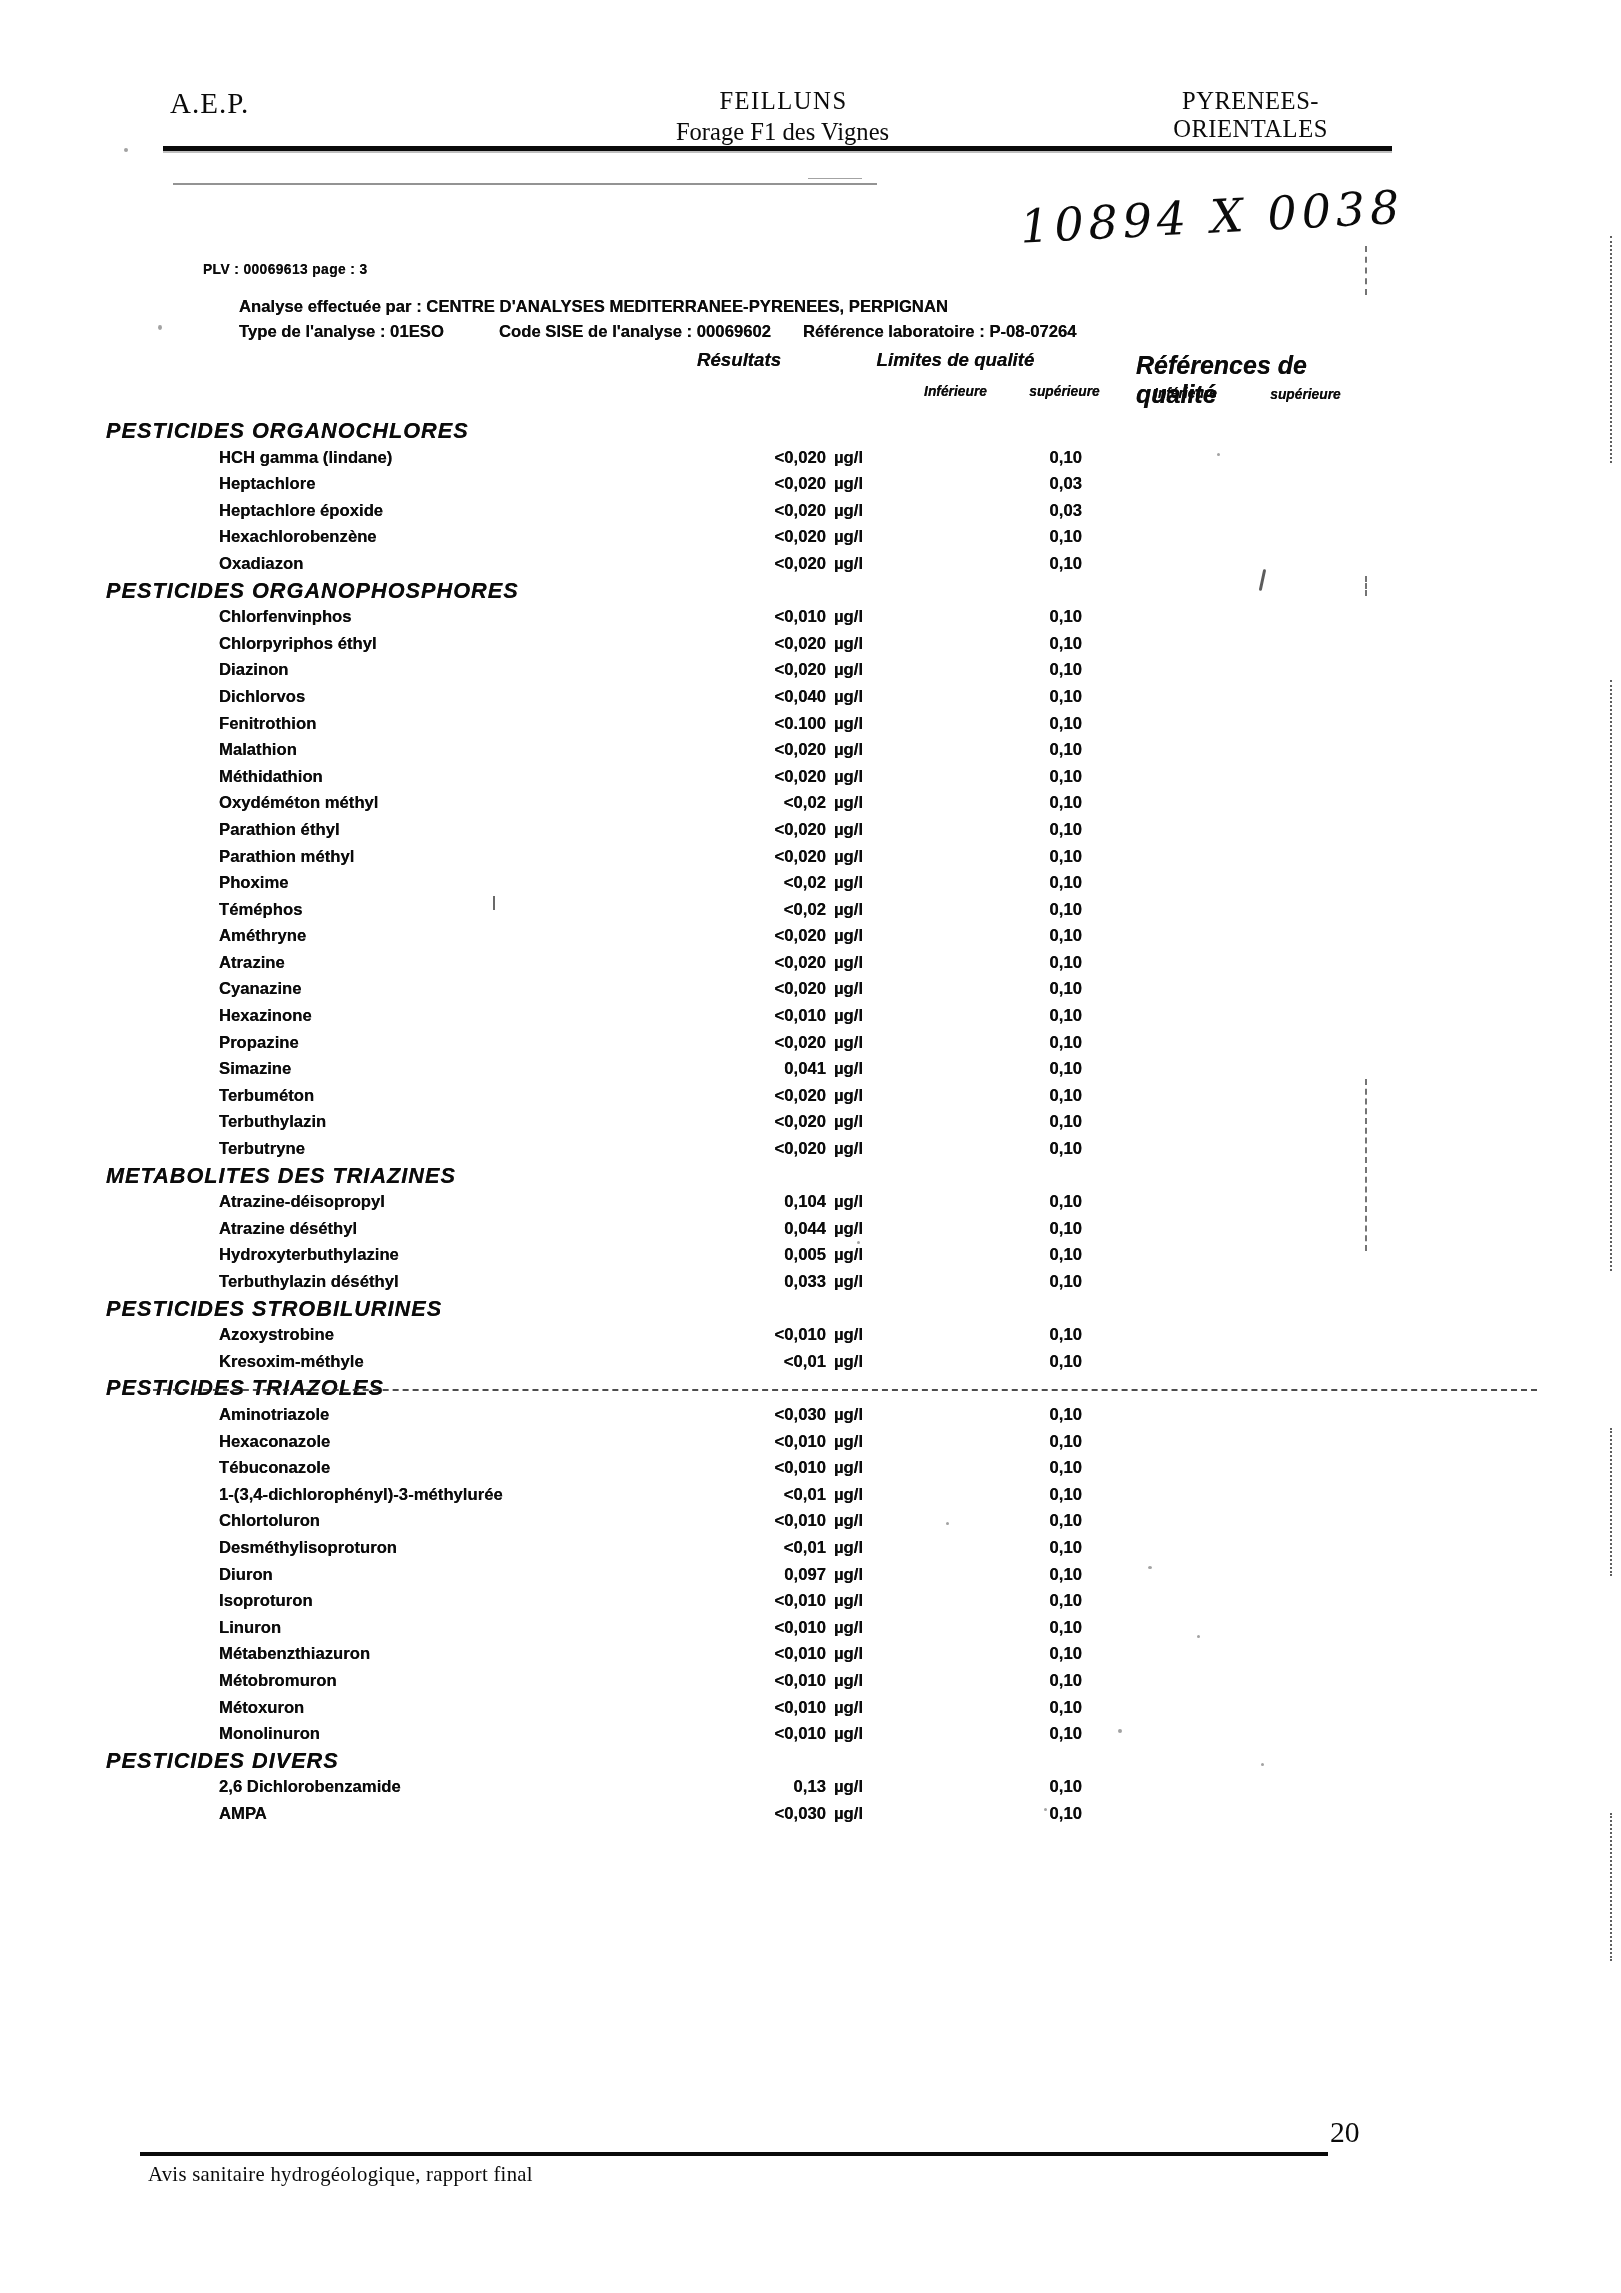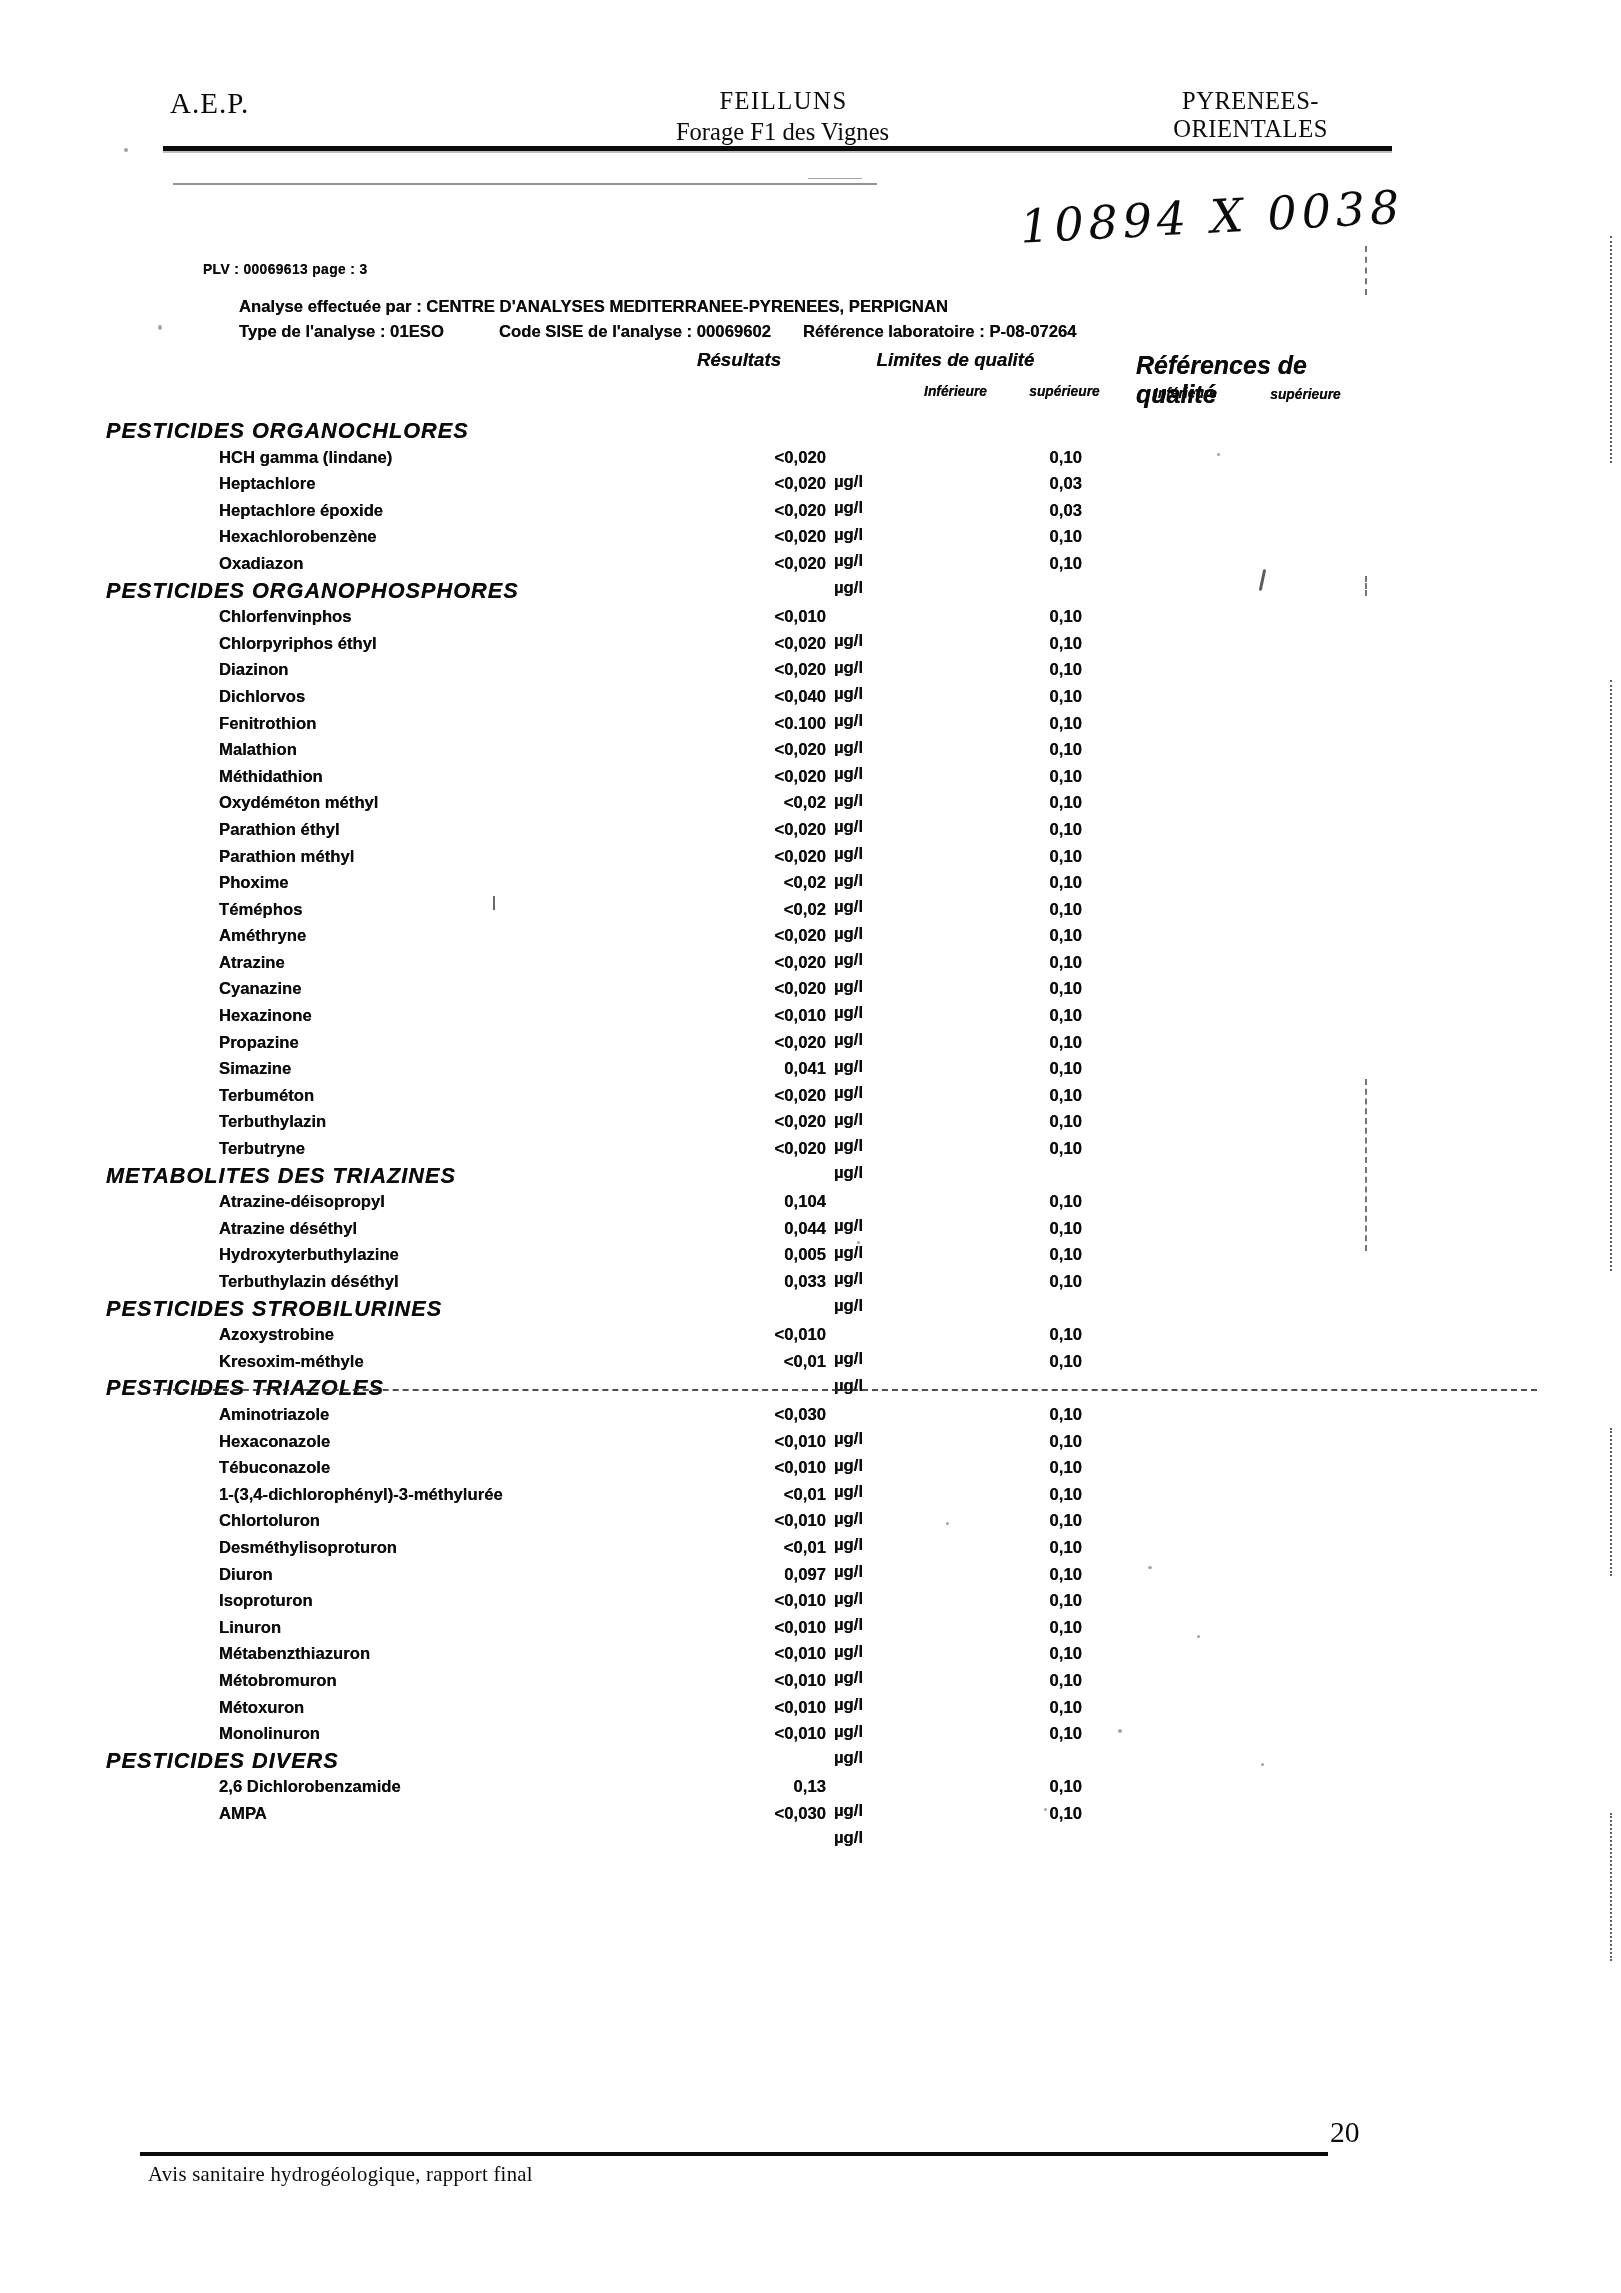--- a/index.html
+++ b/index.html
@@ -55,21 +55,21 @@
     white-space:nowrap;
   }
   .section-title.struck::after{
     content:"";position:absolute;left:153px;top:13.8px;width:1384px;
     border-top:2px dashed #2e2e2e;opacity:.85;
   }
   .section-title span{position:relative;}
   .row{position:relative;height:26.6px;line-height:26.6px;font-size:16.7px;font-weight:bold;}
   .cell-name{position:absolute;left:219px;white-space:nowrap;}
   .cell-result{position:absolute;left:680px;width:146px;text-align:right;}
-  .cell-unit{position:absolute;left:834px;margin-top:24px;}
+  .cell-unit{position:absolute;left:834px;}
   .cell-limit{position:absolute;left:985px;width:97px;text-align:right;}
   .scanink{text-shadow:0 0 0.6px rgba(10,10,10,.8);}
   
   .footer-rule{left:140px;top:2152px;width:1188px;height:3.9px;background:#0a0a0a;}
   .footer-page{left:1330px;top:2116px;font-size:29.6px;}
   .footer-caption{left:148px;top:2163px;font-size:20.7px;letter-spacing:0.3px;}
   
   .vdots{width:0;border-left:2px dotted #2a2a2a;opacity:.75;}
   .vdash{width:0;border-left:2px dashed #3a3a3a;opacity:.7;}
   .speck{background:#555;border-radius:50%;opacity:.55;}

